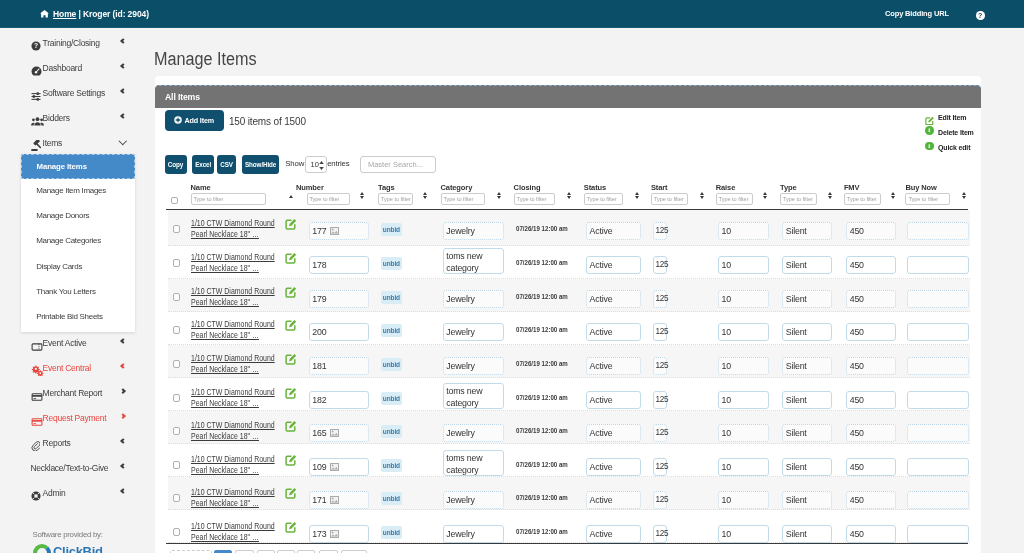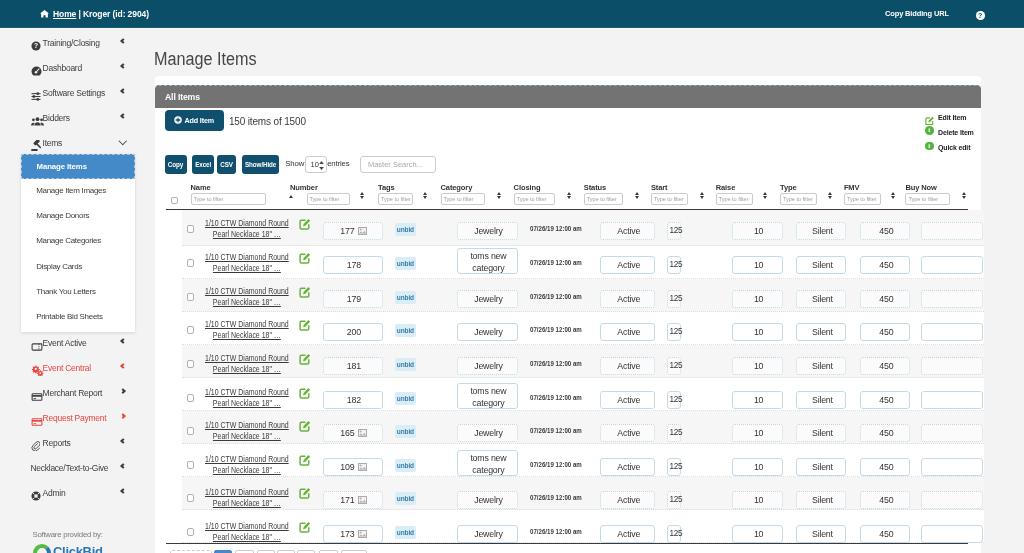--- a/index.html
+++ b/index.html
@@ -34,21 +34,21 @@
 .sel .ud { position:absolute; right:1.5px; top:3.5px; }
 .msearch { position:absolute; left:360.4px; top:156px; width:76px; height:17px; border:1px solid #ccc; border-radius:3px; background:#fff; font-size:7.5px; color:#a8a8a8; line-height:15px; padding-left:6.5px; }
 .hlabel { position:absolute; font-size:7.5px; font-weight:bold; letter-spacing:-0.1px; color:#333; }
 .hfilter { position:absolute; height:12px; border:1px solid #ccc; border-radius:2px; background:#fff; font-size:5.6px; color:#a2a2a2; letter-spacing:-0.05px; line-height:10.5px; padding-left:2px; white-space:nowrap; overflow:hidden; }
 .sarr { position:absolute; width:8px; }
 .tri-up { display:block; width:0; height:0; border-left:2.6px solid transparent; border-right:2.6px solid transparent; border-bottom:3.4px solid #3a3a3a; margin-bottom:1.2px; }
 .tri-dn { display:block; width:0; height:0; border-left:2.6px solid transparent; border-right:2.6px solid transparent; border-top:3.4px solid #3a3a3a; }
 .hline { position:absolute; left:166px; top:208.5px; width:802px; height:1px; background:#3a3a3a; }
 .bline { position:absolute; left:166px; top:542.5px; width:802px; height:1px; background:#3a3a3a; }
 .cb { position:absolute; width:7.5px; height:7.5px; border:1px solid #b0b0b0; border-radius:2px; background:#fefefe; }
-.trow { position:absolute; left:182px; width:802px; border-bottom:1px dotted #dedede;text-align:center; }
+.trow { position:absolute; left:168px; width:802px; border-bottom:1px dotted #dedede; }
 .trow.odd { background:#f6f6f6; }
 .trow.even { background:#fff; }
 .trow.odd .rin { border-style:dotted; border-color:#bdd7e8; }
 .nlink { position:absolute; font-size:8.5px; color:#3b3b3b; text-decoration:underline; line-height:11.3px; white-space:nowrap; transform:scaleX(0.82); transform-origin:left top; }
 .rin { position:absolute; height:18px; border:1px solid #c3dbe9; border-radius:3px; background:rgba(255,255,255,0.55); font-size:8.8px; color:#333; line-height:16px; padding-left:2.8px; white-space:nowrap; letter-spacing:-0.2px; }
 .rin.two { height:25.5px; line-height:12px; padding-top:1.2px; }
 .unbid { position:absolute; height:13px; background:#d9edf7; border-radius:2px; color:#3a7ca8; font-size:6.5px; font-weight:bold; letter-spacing:-0.1px; line-height:13px; padding:0 2.2px; }
 .closing { position:absolute; font-size:7.3px; font-weight:bold; color:#3a3a3a; white-space:nowrap; transform:scaleX(0.84); transform-origin:left top; }
 .pbtn { position:absolute; top:549.5px; height:10px; border:1px solid #ccc; background:#fff; border-radius:2px; }
 .pbtn.dashed { border-style:dashed; }
@@ -219,21 +219,21 @@
 <div class="show-lbl" style="left:285.3px">Show</div>
 <div class="sel">10<span class="ud"><svg width="5" height="9" viewBox="0 0 5 9">
         <path d="M2.5 0L4.8 3H0.2z" fill="#444"></path>
         <path d="M2.5 9L4.8 6H0.2z" fill="#444"></path>
       </svg></span></div>
 <div class="show-lbl" style="left:327.2px">entries</div>
 <div class="msearch">Master Search...</div>
 <span class="cb" style="left:170.6px;top:196.8px"></span>
 <div class="hlabel" style="left:190.5px;top:183px">Name</div>
 <div class="hfilter" style="left:190.5px;top:193.2px;width:75.5px">Type to filter</div>
-<div class="hlabel" style="left:290px;top:183px">Number</div>
+<div class="hlabel" style="left:296px;top:183px">Number</div>
 <div class="hfilter" style="left:306.5px;top:193.2px;width:43px">Type to filter</div>
 <div class="hlabel" style="left:378px;top:183px">Tags</div>
 <div class="hfilter" style="left:378px;top:193.2px;width:34.5px">Type to filter</div>
 <div class="hlabel" style="left:440.5px;top:183px">Category</div>
 <div class="hfilter" style="left:440.5px;top:193.2px;width:44px">Type to filter</div>
 <div class="hlabel" style="left:513.6px;top:183px">Closing</div>
 <div class="hfilter" style="left:513.6px;top:193.2px;width:41px">Type to filter</div>
 <div class="hlabel" style="left:583.8px;top:183px">Status</div>
 <div class="hfilter" style="left:583.8px;top:193.2px;width:39px">Type to filter</div>
 <div class="hlabel" style="left:650.9px;top:183px">Start</div>

